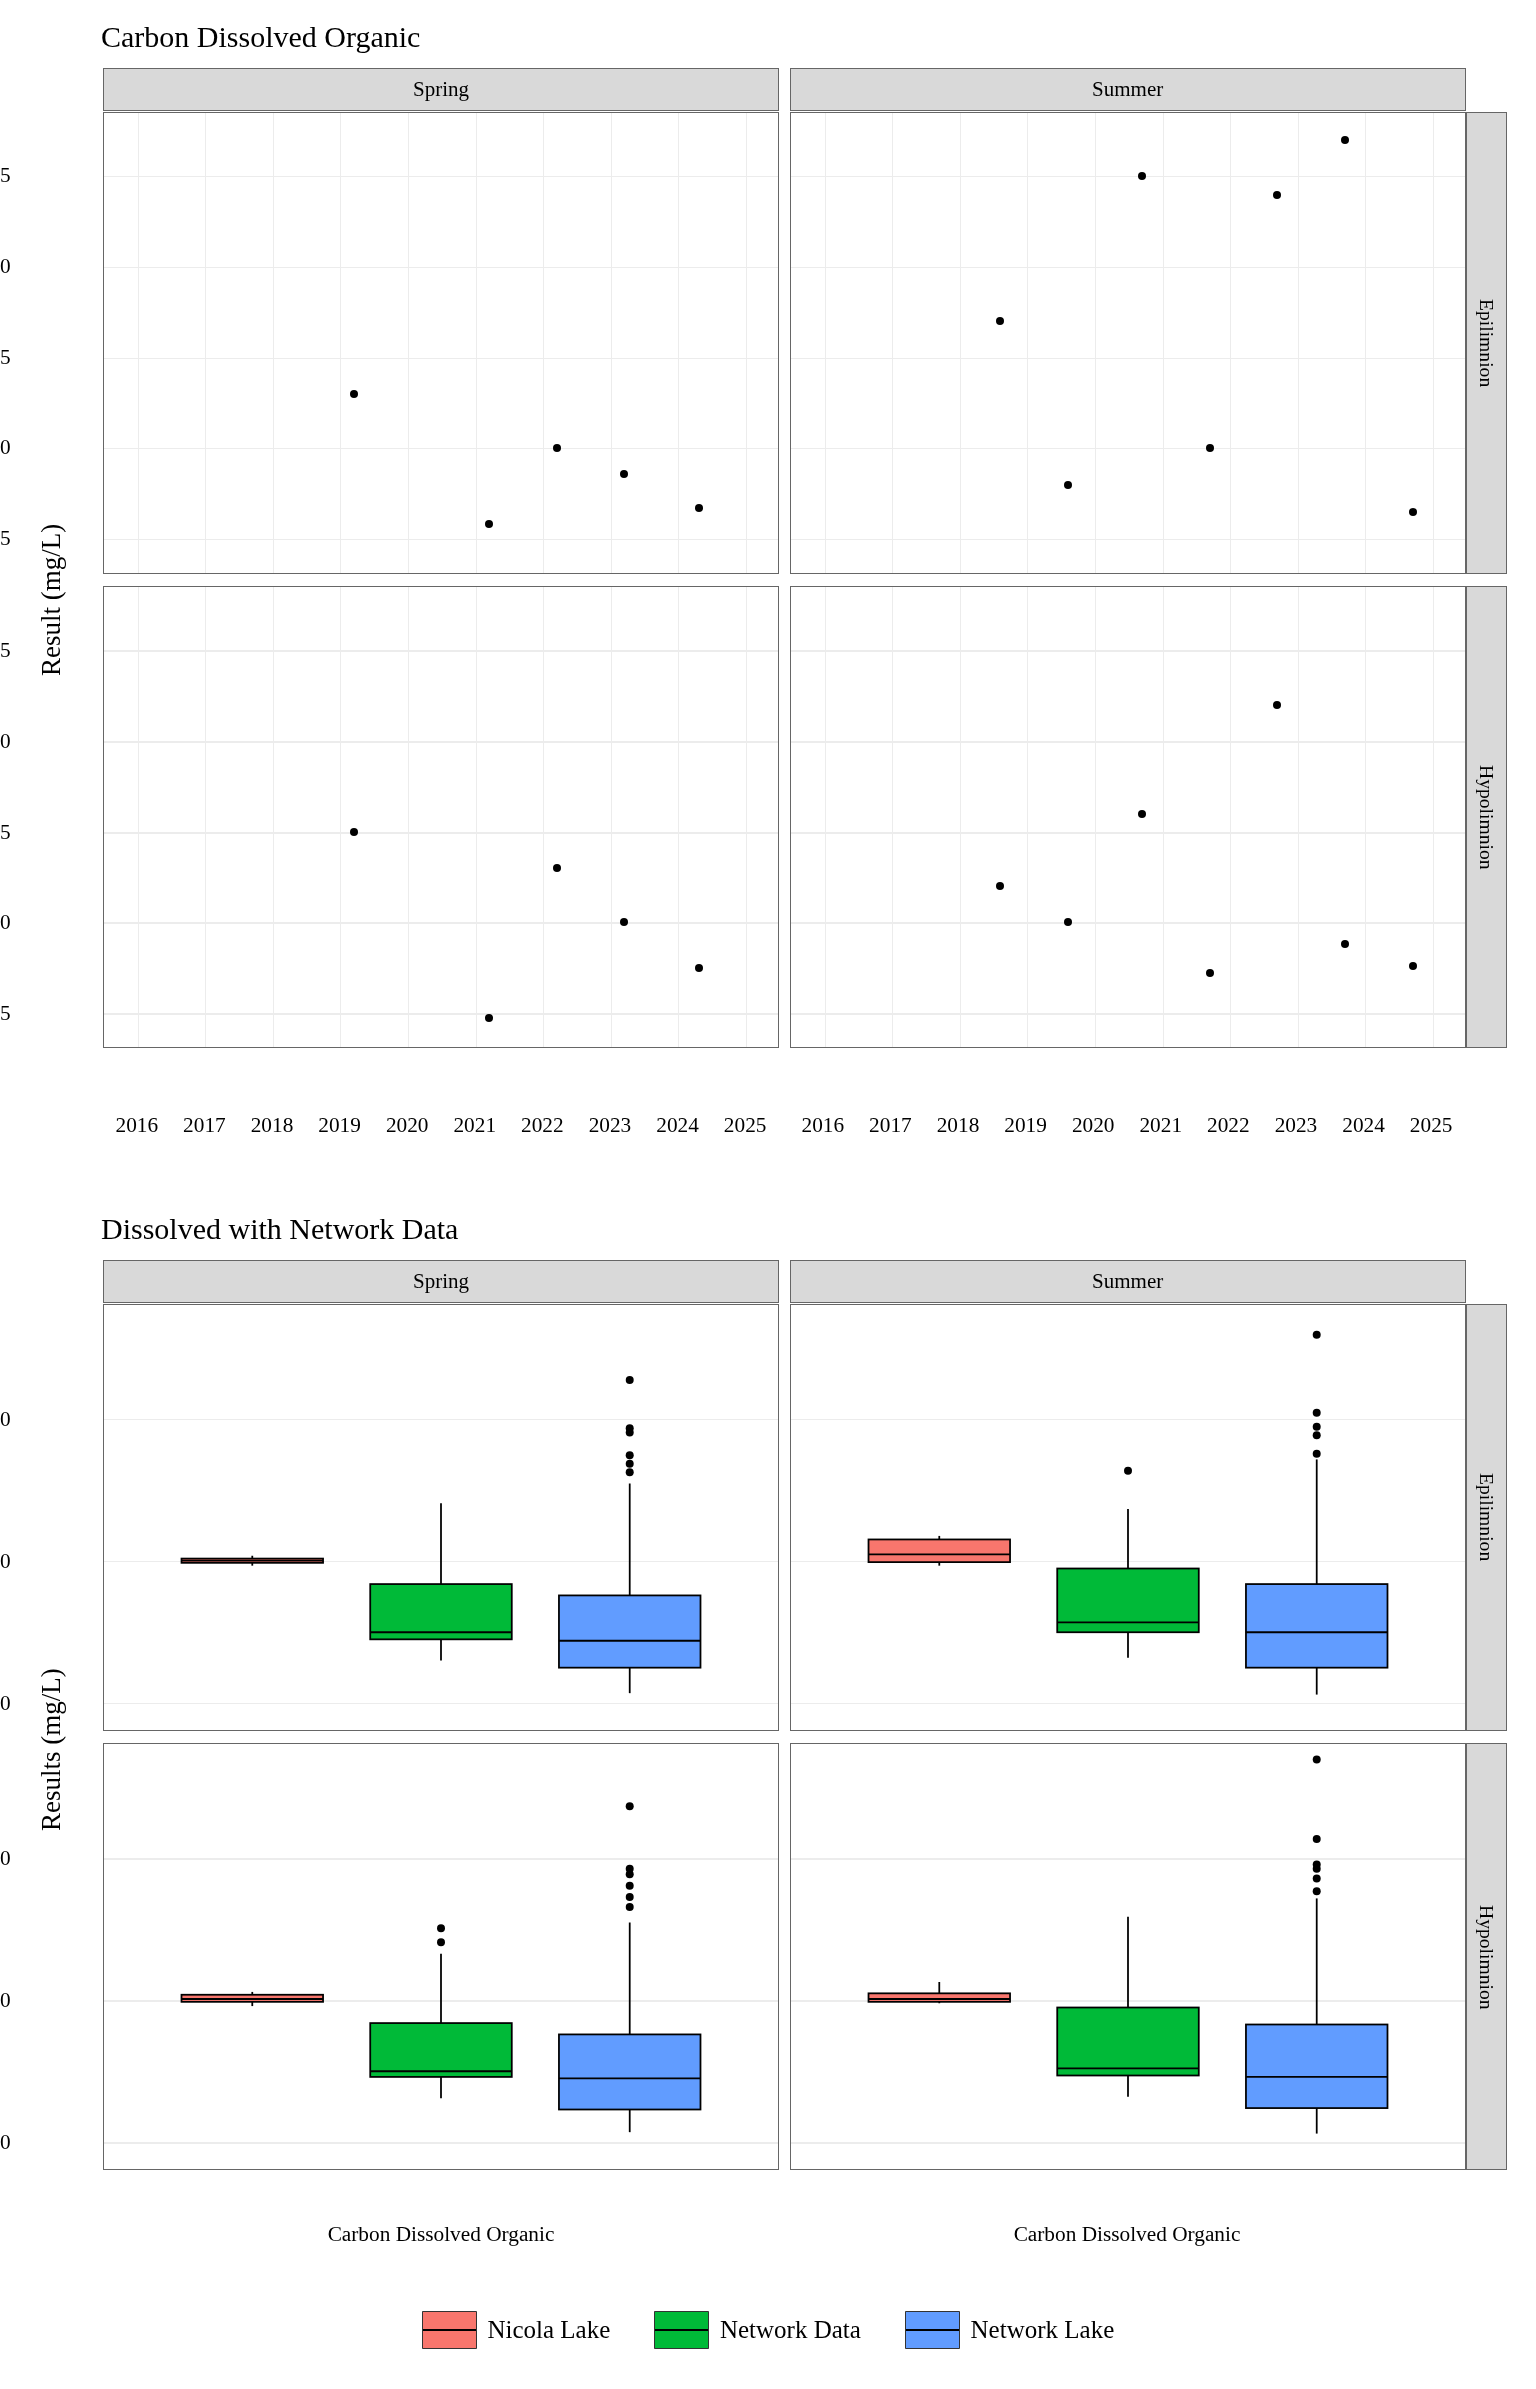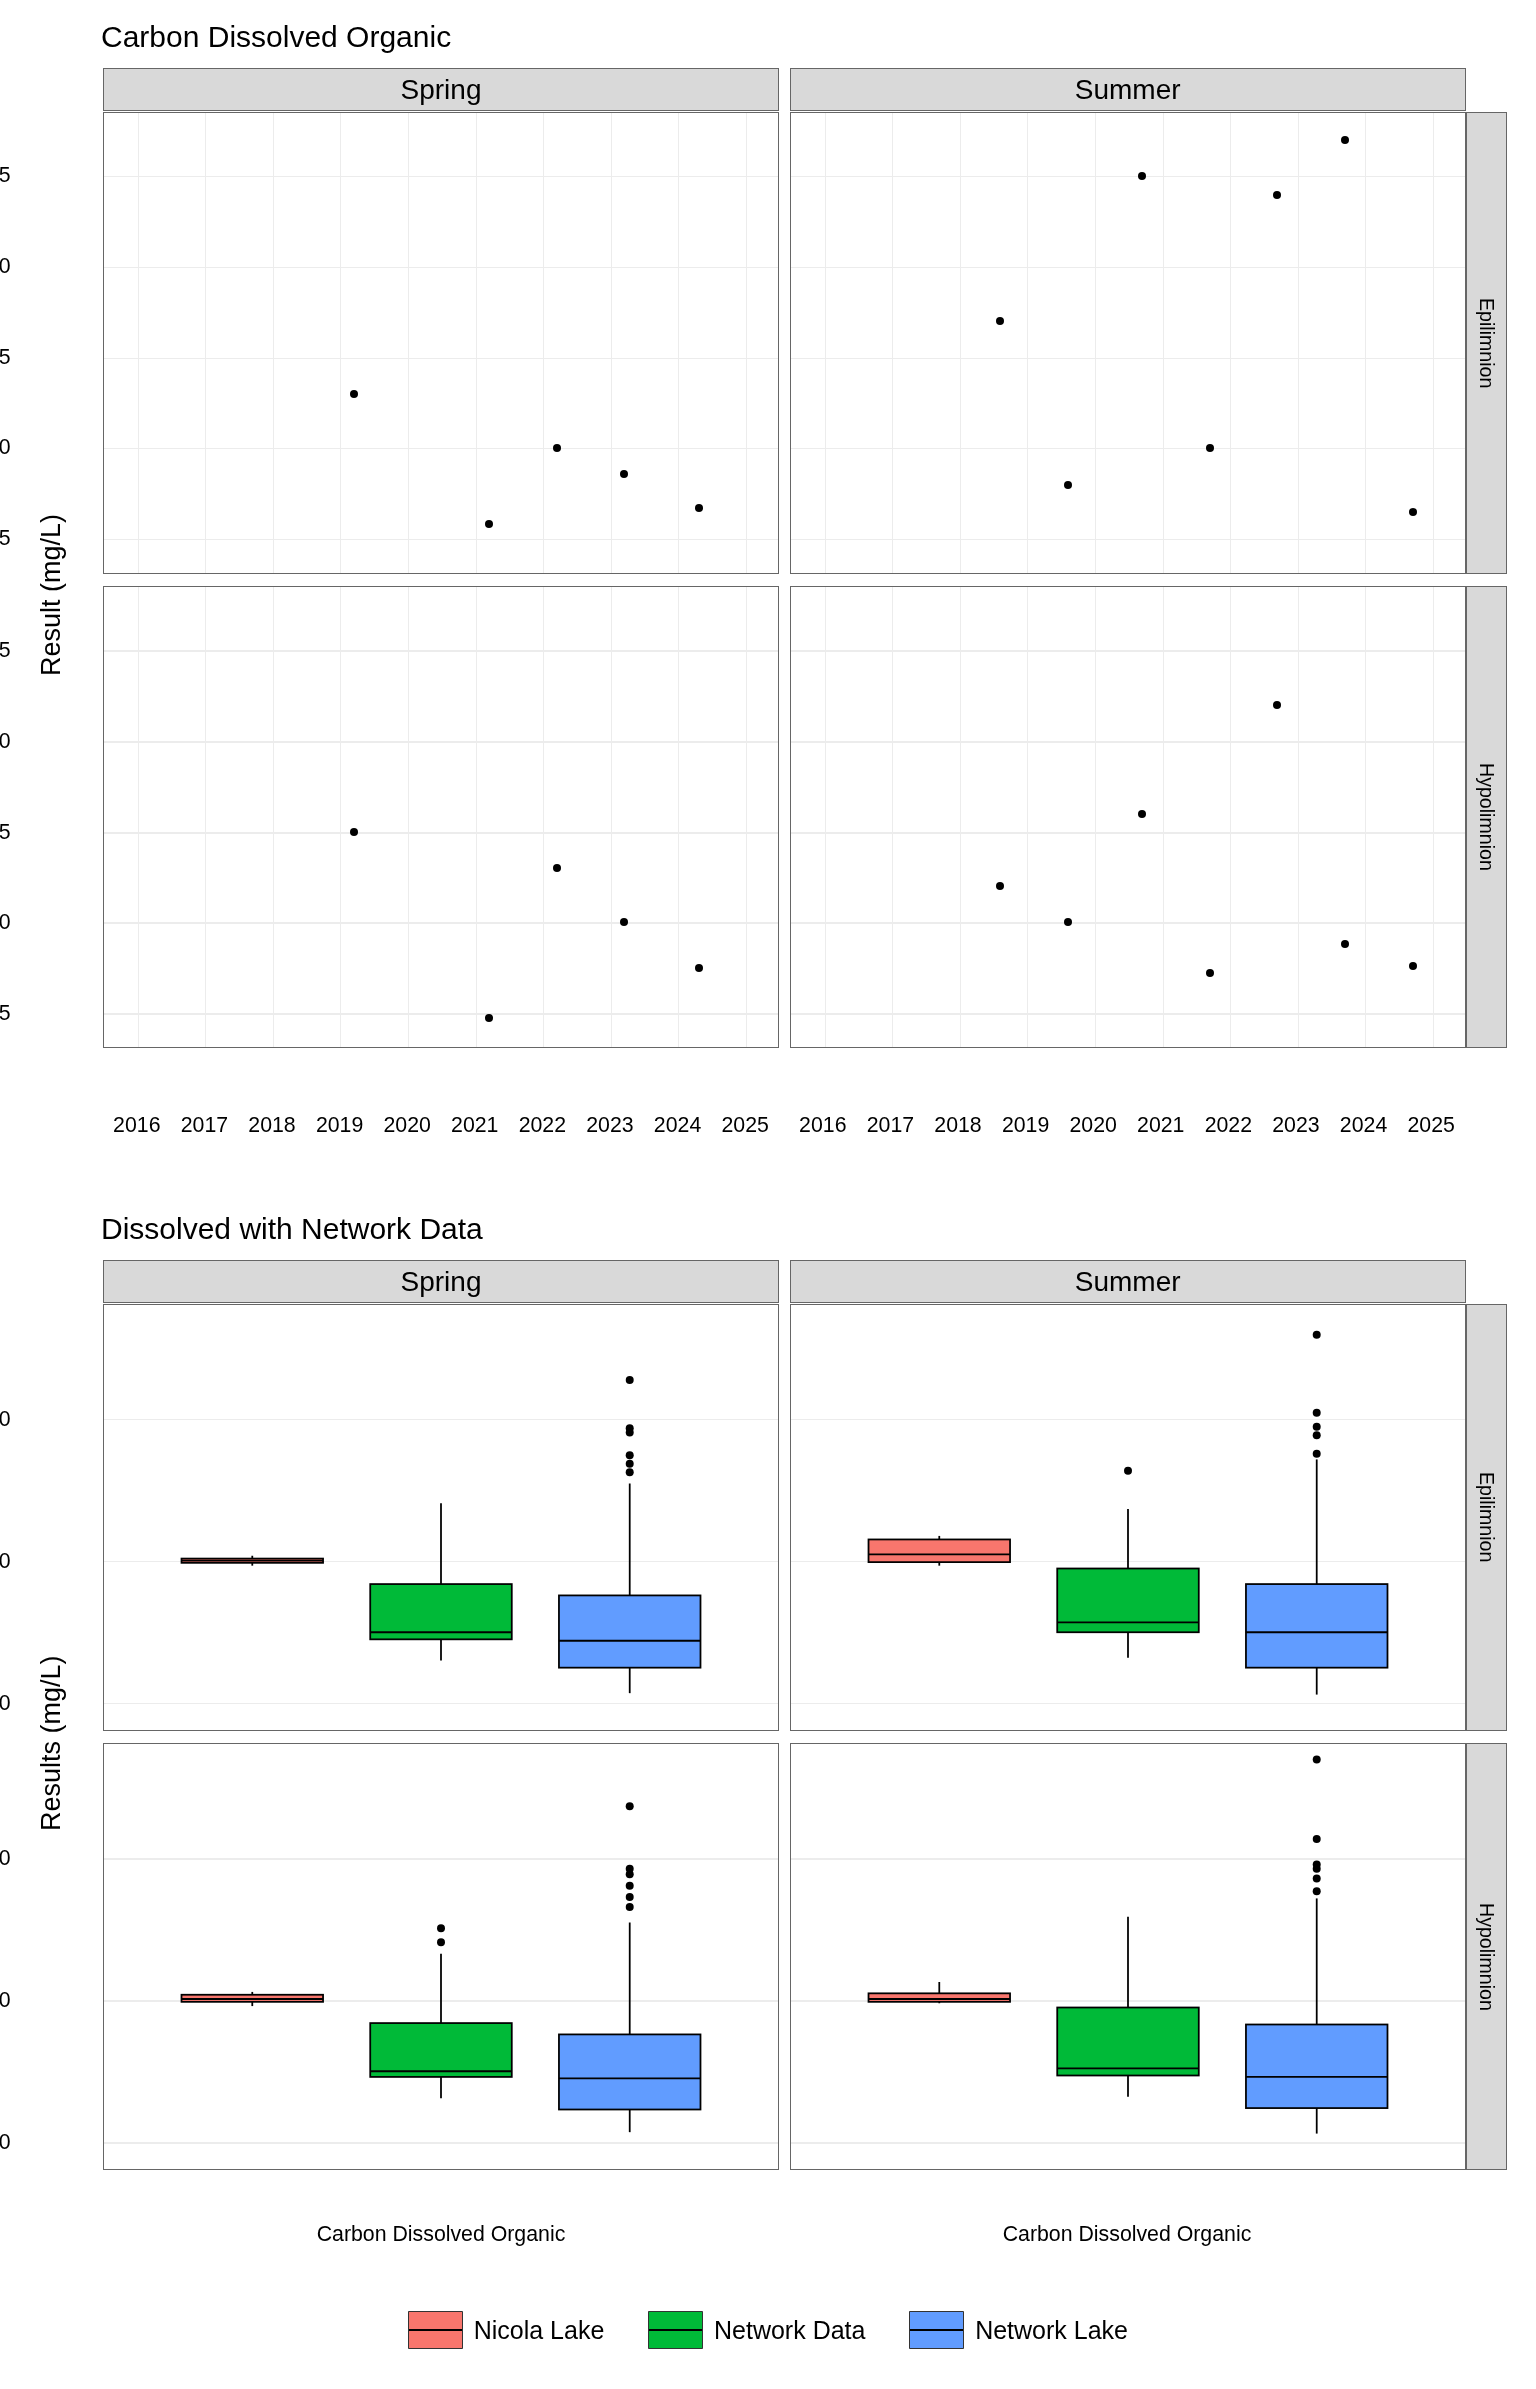--- a/index.html
+++ b/index.html
@@ -1,21 +1,21 @@
 <!DOCTYPE html>
 <html style="font-size:14.2px"><head>
 <meta charset="utf-8">
 <style>
   body { margin:0; background:#fff; font-family: Arial, Helvetica, sans-serif; color:#000; }
-  .wrap { width:1536px; height:2389px; position:relative; }
+  .wrap { width:1536px; height:2389px; position:relative;font-family:Liberation Serif, serif; }
   .titlebar { position:absolute; font-size:30px; }
   .axis-label-left { position:absolute; transform: rotate(-90deg); transform-origin: left top; font-size:27px; }
   .facet-grid { position:absolute; display:grid; }
   .panel { border:1.8px solid #666; position:relative; background:#fff; overflow:hidden; }
-  .facet-strip-top { background:#d9d9d9; border:1.8px solid #666; font-size:28px; display:flex; align-items:center; justify-content:center; height:41px; }
+  .facet-strip-top { background:#d9d9d9; border:1.8px solid #666; font-size:21px; display:flex; align-items:center; justify-content:center; height:41px; }
   .facet-strip-right { background:#d9d9d9; border:1.8px solid #666; font-size:19.6px; display:flex; align-items:center; justify-content:center; width:39px; writing-mode: vertical-rl; }
   .gridline-h, .gridline-v { position:absolute; background:#ececec; }
   .point { position:absolute; width:8px; height:8px; border-radius:50%; background:#000; transform:translate(-50%,-50%); }
   .x-tick-row { position:absolute; display:flex; font-size:21.3px; }
   .x-tick-row span { flex:1; text-align:center; }
   .y-axis { position:absolute; }
   .y-tick { position:absolute; right:3.6px; font-size:21.3px; transform:translateY(-50%); text-align:right; width:71px; }
   .legend { position:absolute; display:flex; gap:44px; align-items:center; justify-content:center; font-size:25px; }
   .legend-item { display:flex; align-items:center; gap:10.7px; }
   .legend-key { width:53px; height:36px; border:1.8px solid #333; border-radius:0.9px; display:flex; flex-direction:column; justify-content:center; }

